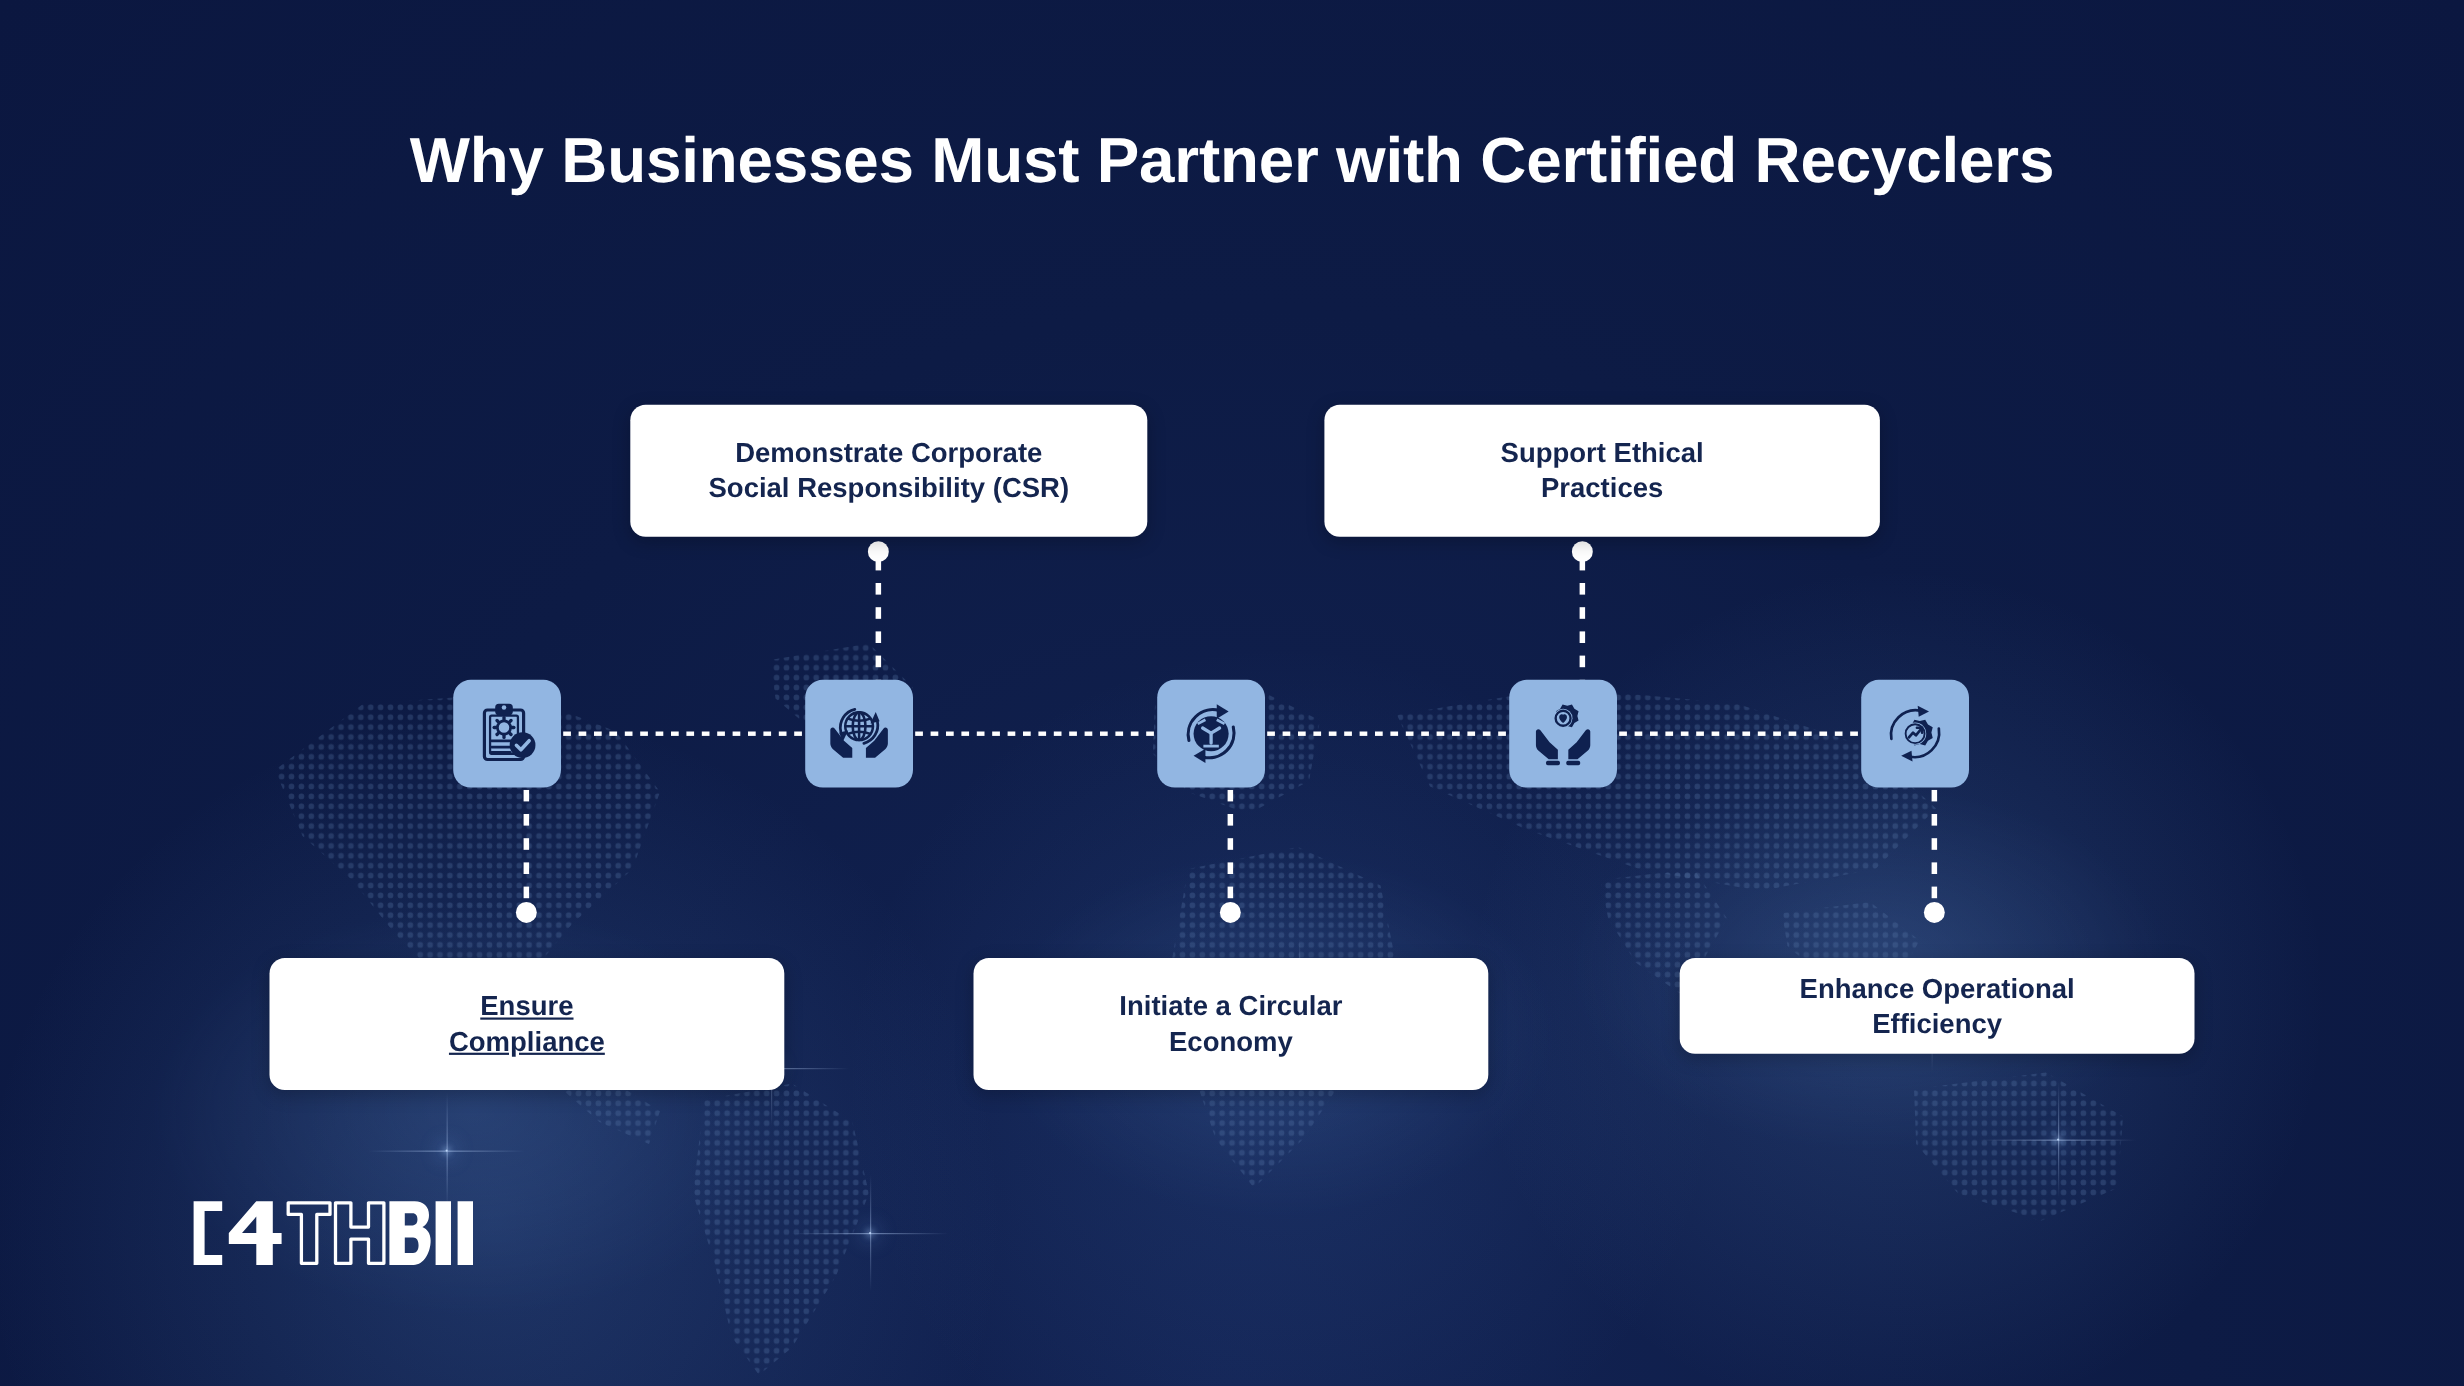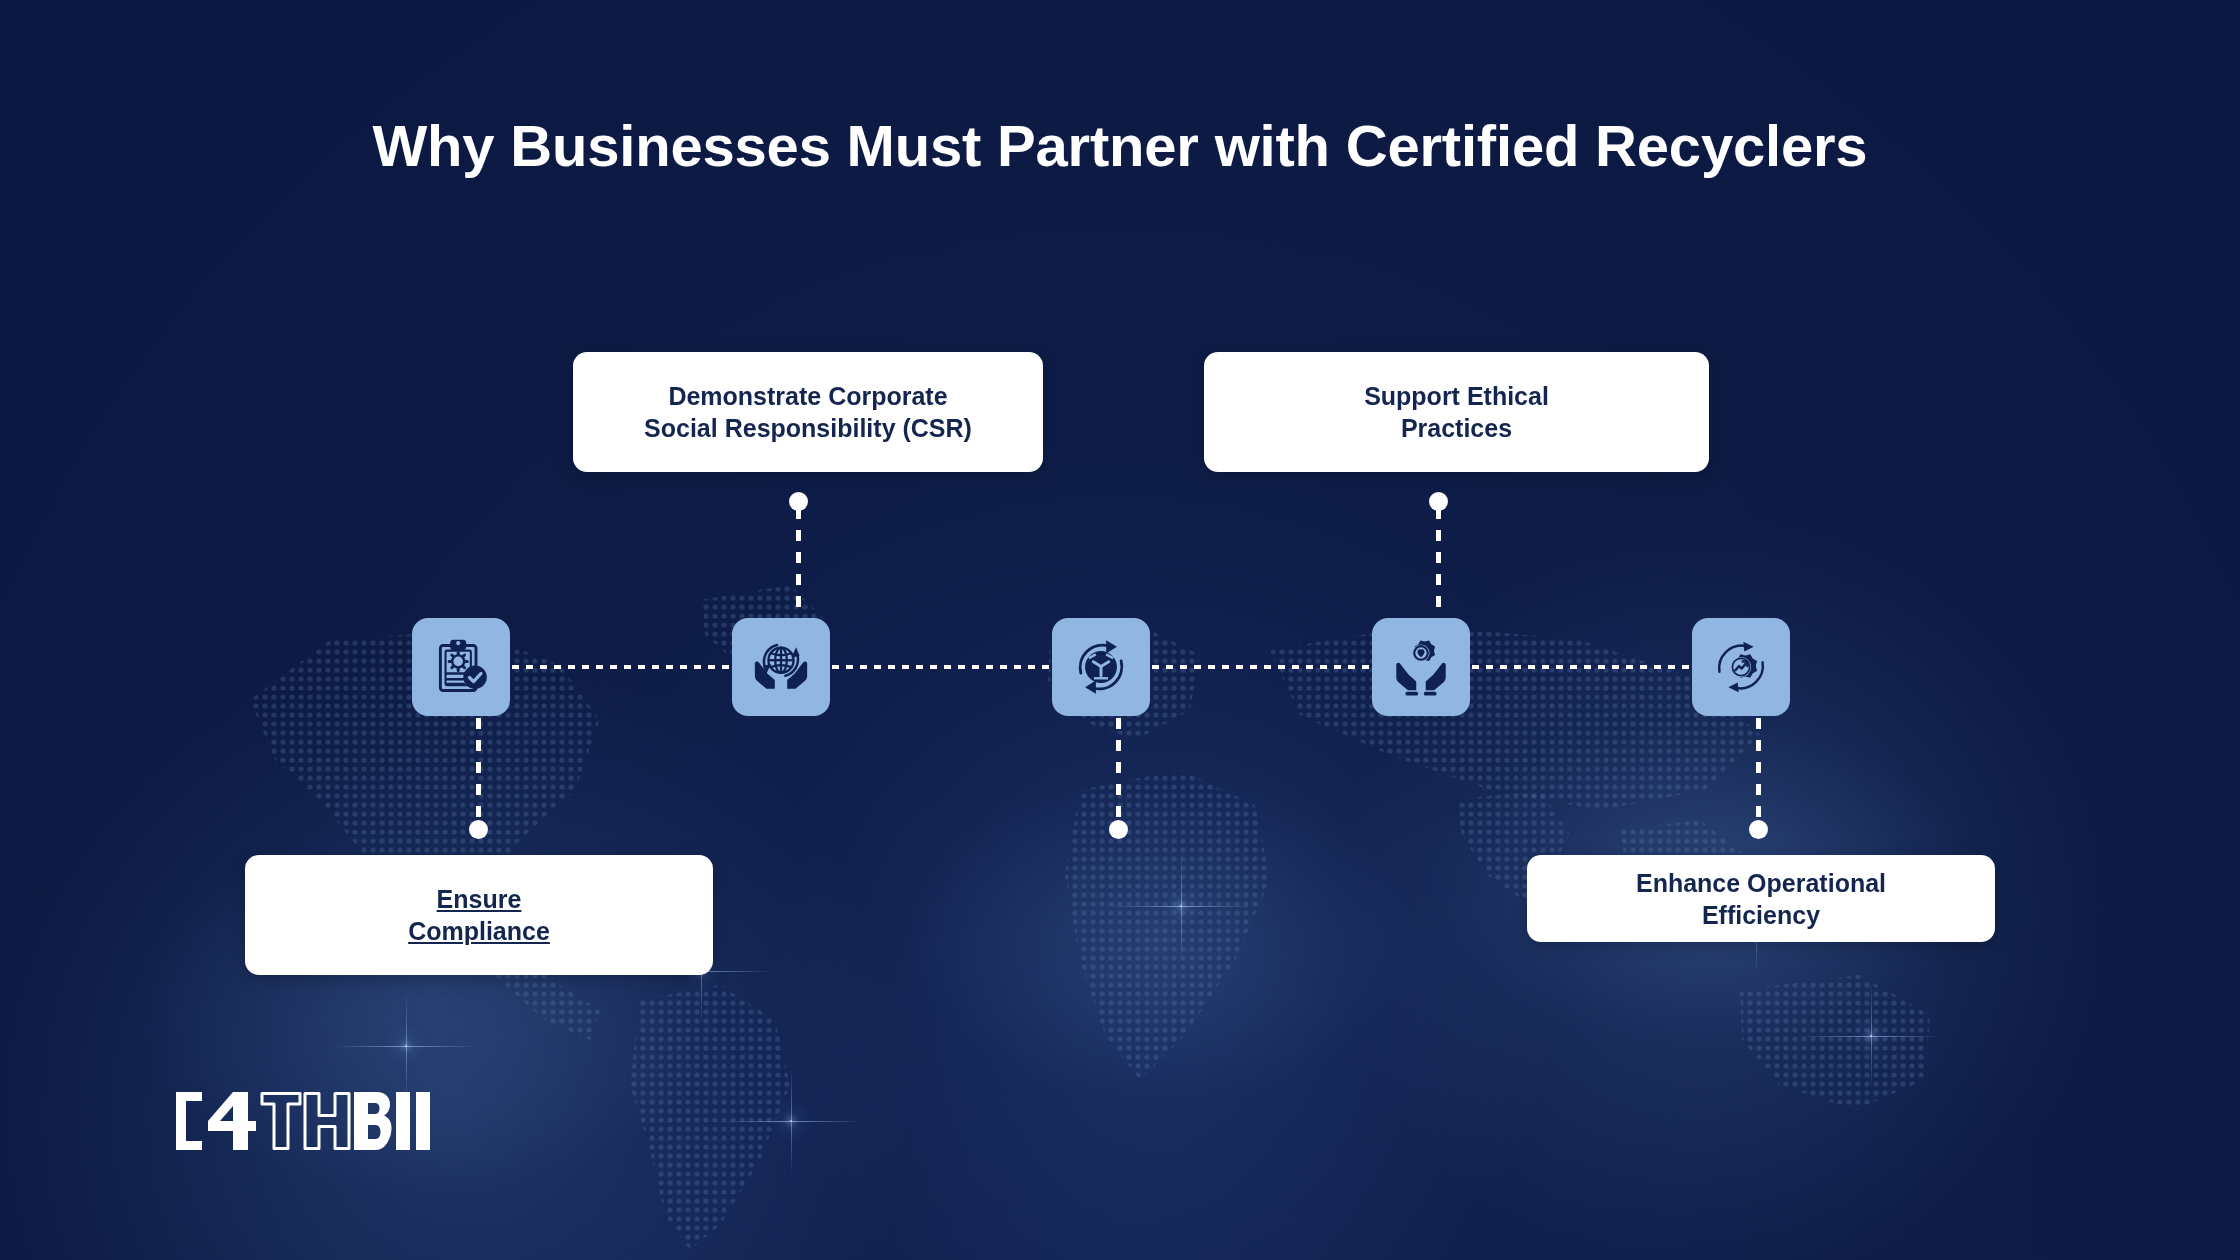--- a/index.html
+++ b/index.html
@@ -122,20 +122,21 @@
     font-size: 25px;
     font-weight: bold;
     line-height: 1.28;
     text-align: center;
     display: flex;
     align-items: center;
     justify-content: center;
     padding: 0 18px;
     box-sizing: border-box;
     box-shadow: 0 4px 16px rgba(0,0,0,0.22);
+    margin-top: 16px;
   }
   .card span { display: block; white-space: pre-line; }
 
   
   #logo {
     position: absolute;
     left: 172px;
     top: 1090px;
     height: 62px;
     display: flex;
@@ -341,20 +342,24 @@
   <div class="card" style="left:1204px; top:352px; width:505px; height:120px;">
     <span>Support Ethical
 Practices</span>
   </div>
 
   <div class="card" style="left:245px; top:855px; width:468px; height:120px;text-decoration:underline;">
     <span>Ensure
 Compliance</span>
   </div>
 
+  <div class="card" style="left:885px; top:855px; width:468px; height:120px;">
+    <span>Initiate a Circular
+Economy</span>
+  </div>
 
   <div class="card" style="left:1527px; top:855px; width:468px; height:87px;">
     <span>Enhance Operational
 Efficiency</span>
   </div>
 
   <div id="logo">
     <svg width="258" height="62" viewBox="0 0 258 62" aria-label="4THBIN">
       <g>
         <path d="M4 2 H30 V11 H14 V51 H30 V60 H4 Z" fill="#ffffff"></path>

